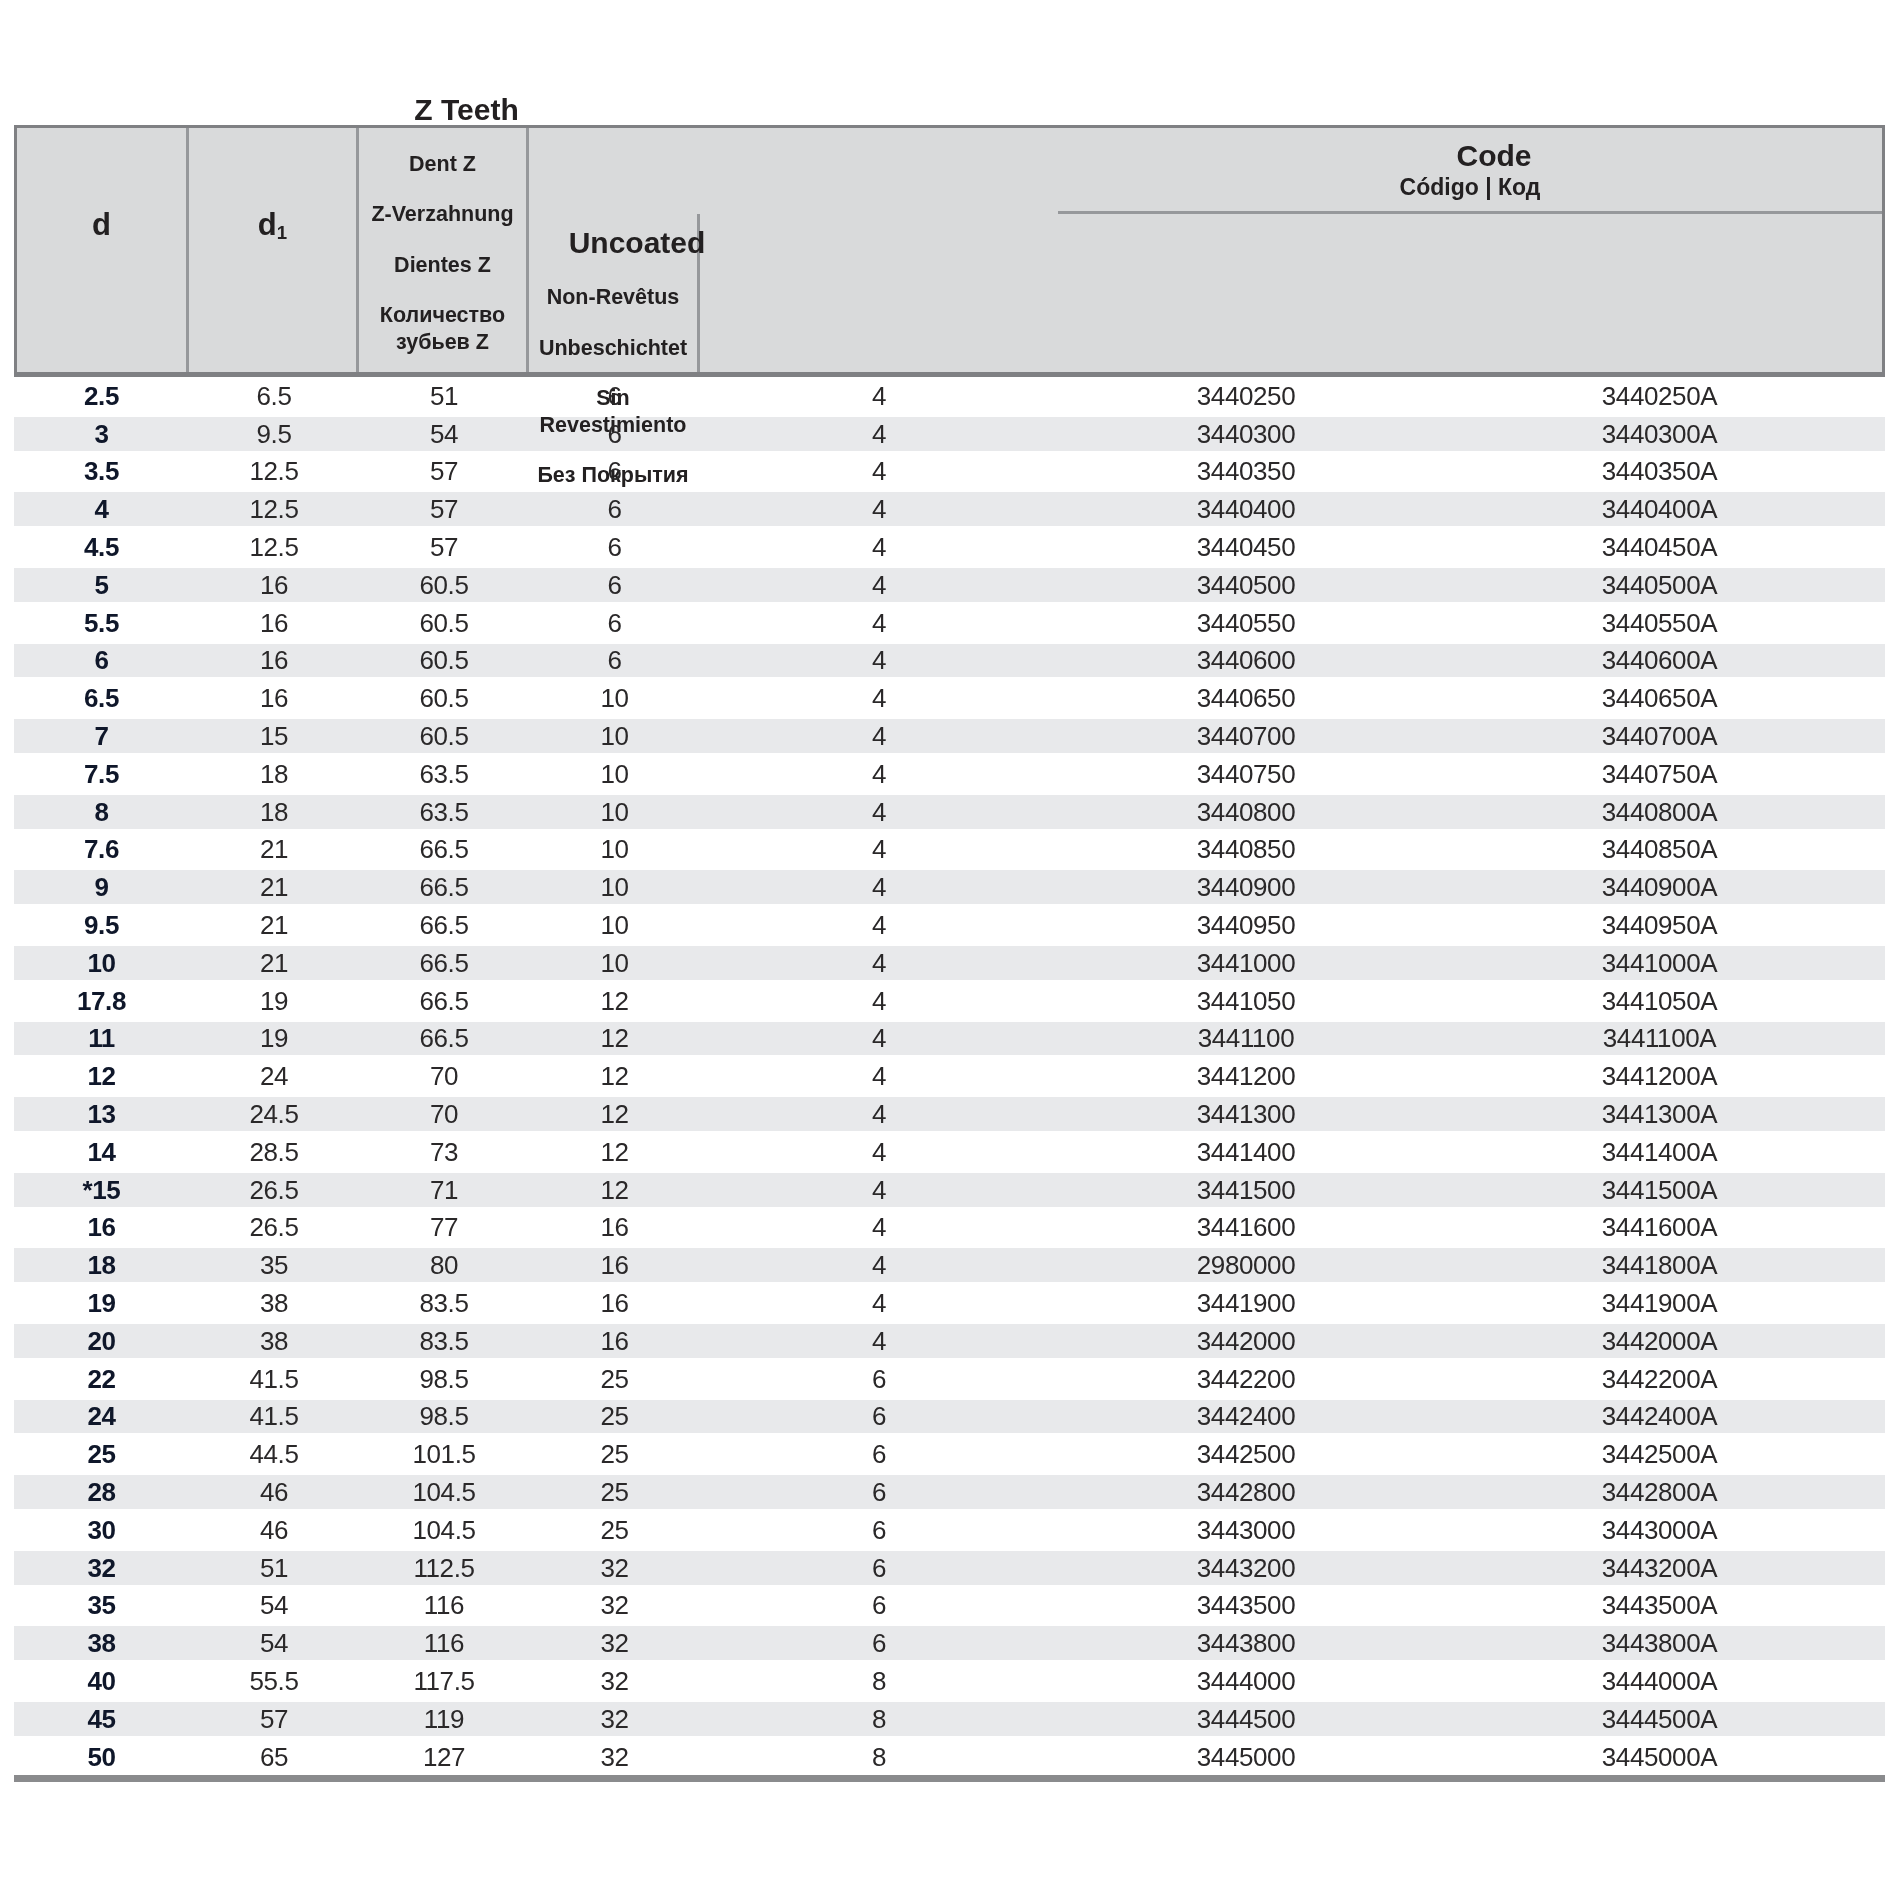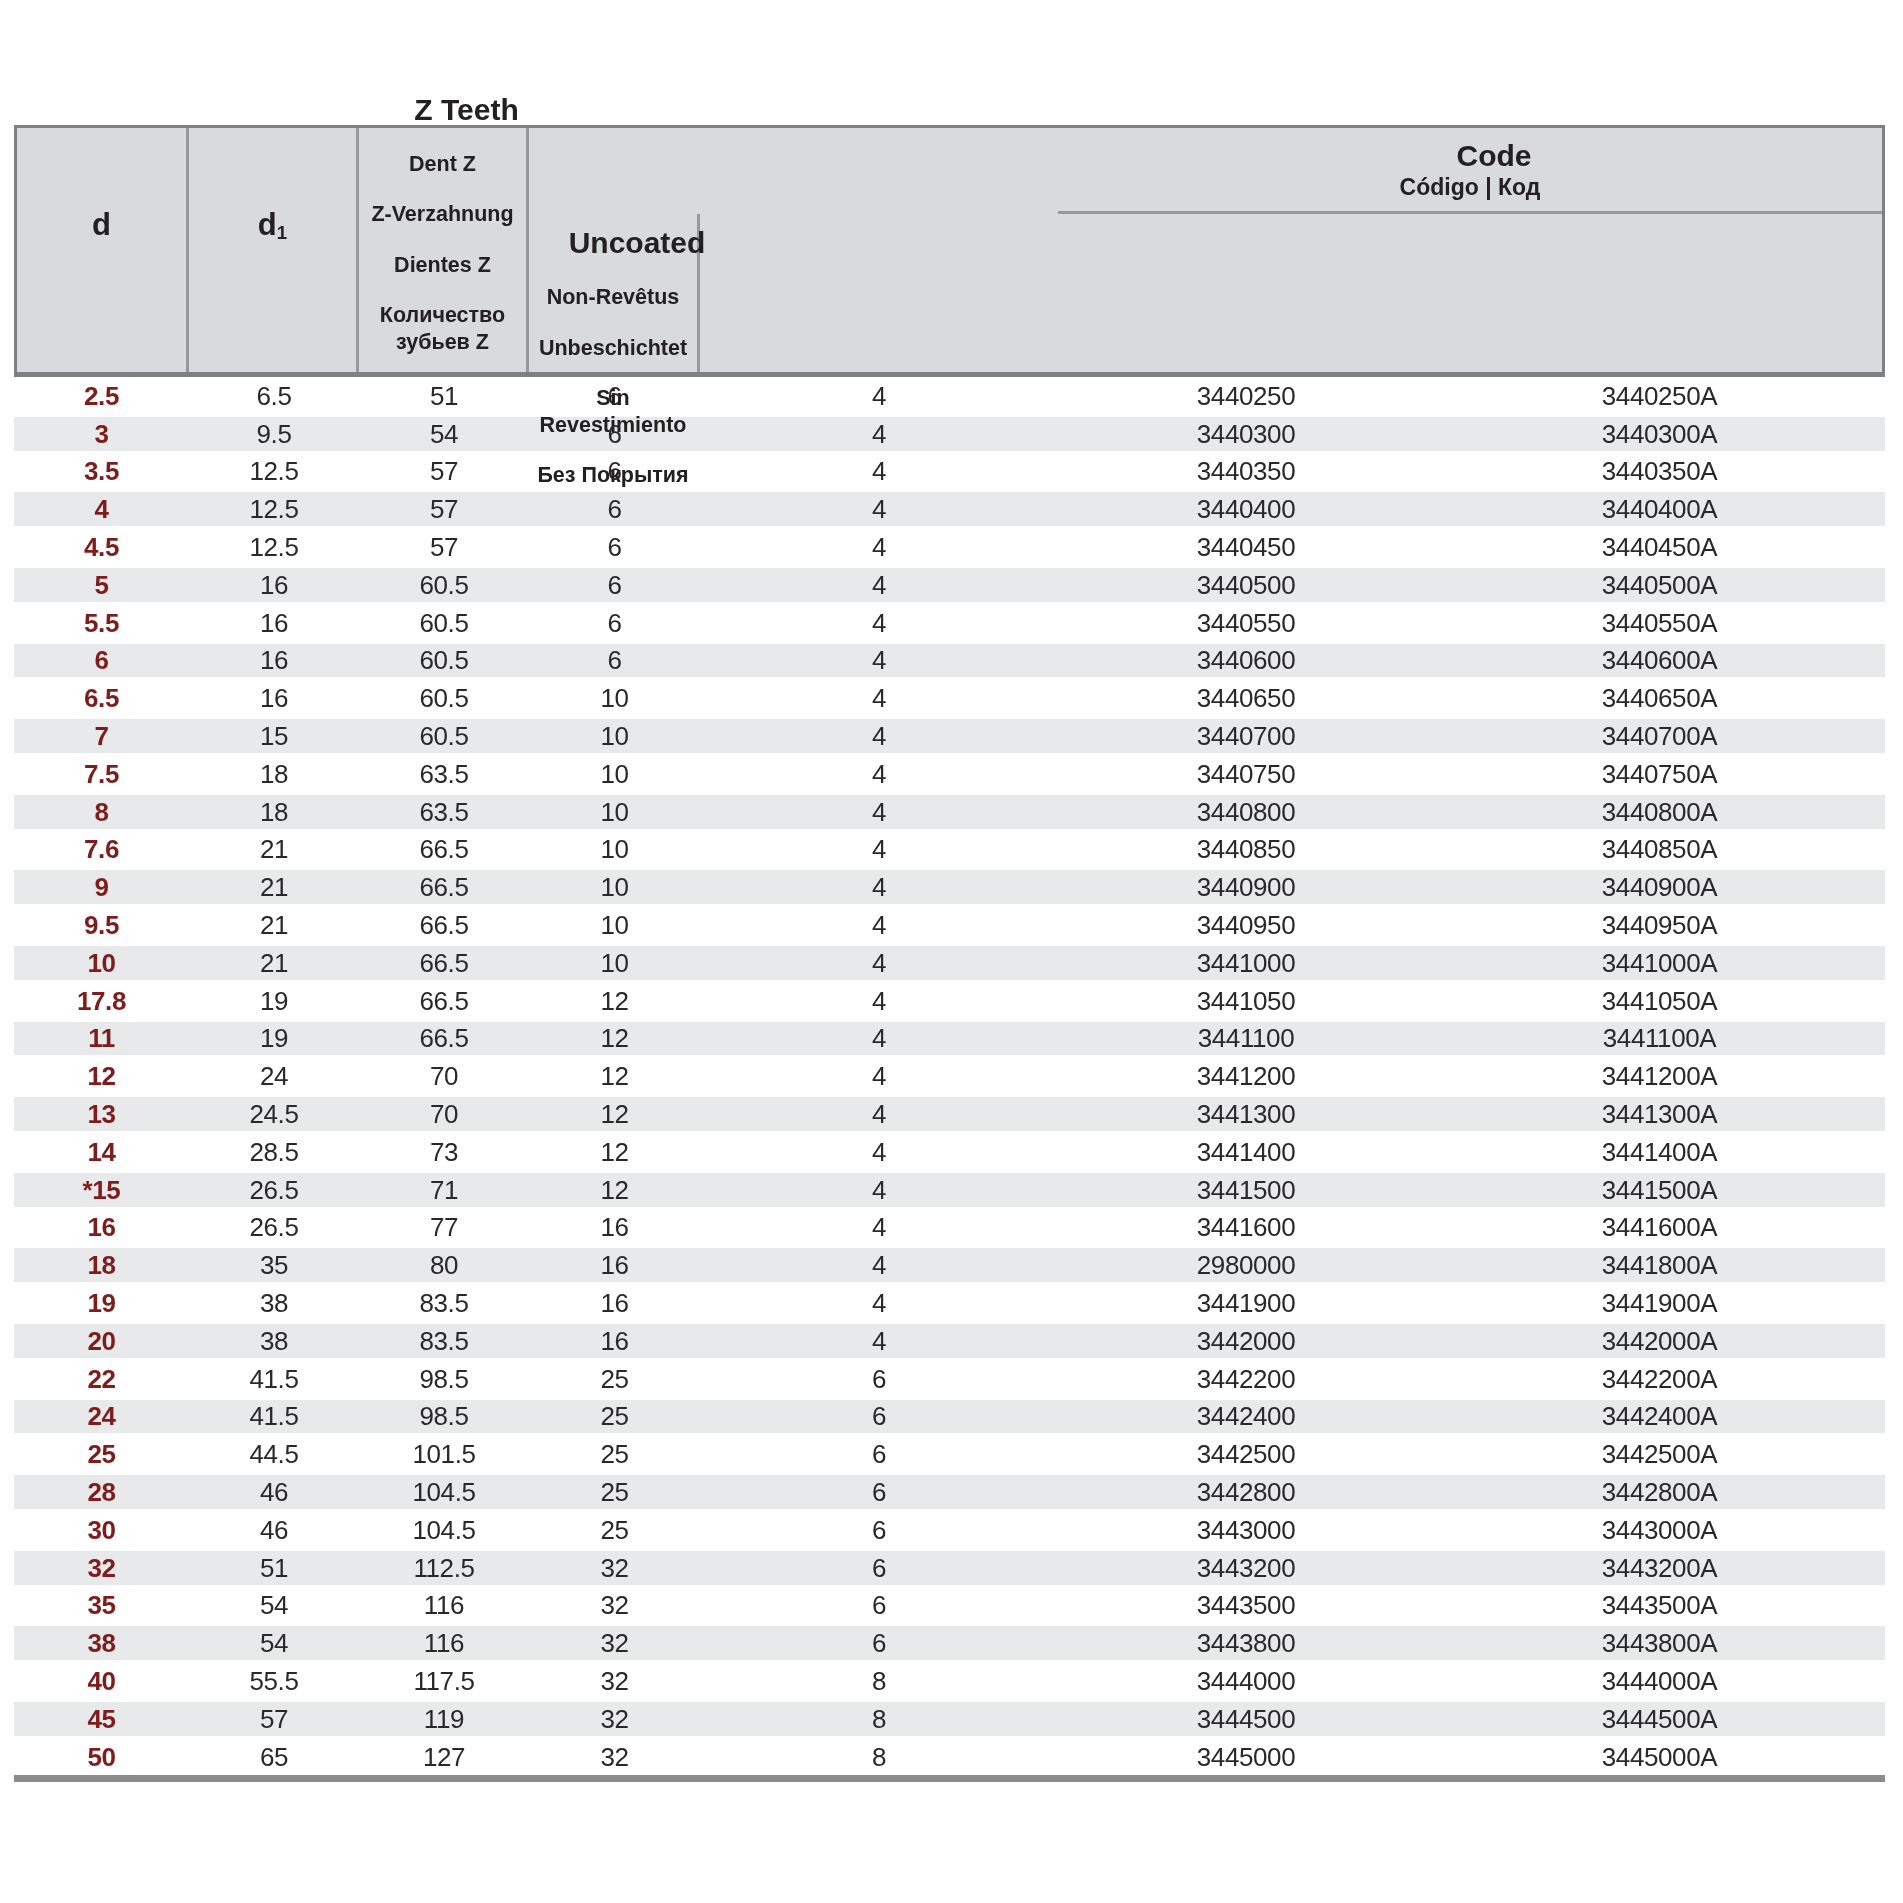--- a/index.html
+++ b/index.html
@@ -103,21 +103,21 @@
     border-top: 2px solid #ffffff;
     border-bottom: 2px solid #ffffff;
   }
   .tcell {
     text-align: center;
     font-size: 26px;
     letter-spacing: -0.4px;
     line-height: 1;
     color: #2a2829;
   }
-  .tcell.c-d { font-weight: bold; color: #7f1d1d; }
+  .tcell.c-d { font-weight: bold; color: #0f172a; }
 
   .bottom-bar {
     width: 1871px;
     height: 7px;
     background: #8a8b8d;
   }
 </style>
 </head>
 <body>
 

